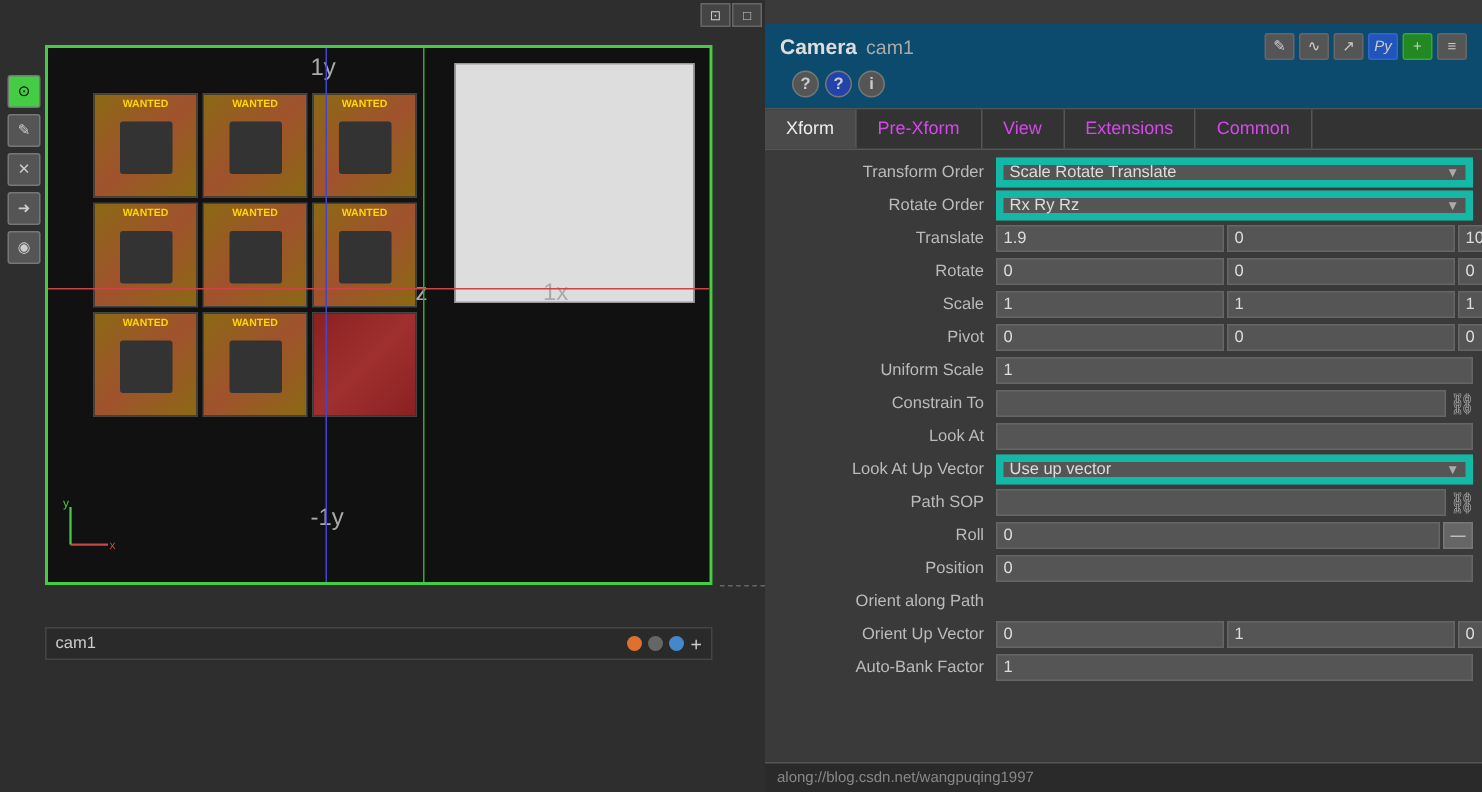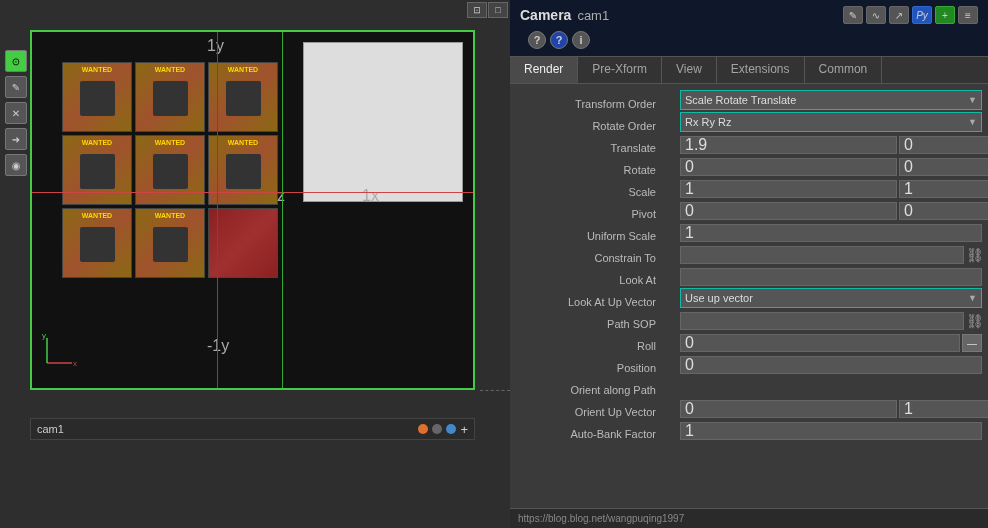--- a/index.html
+++ b/index.html
@@ -154,23 +154,24 @@
       width: 478px;
       height: 528px;
       background: #3a3a3a;
       display: flex;
       flex-direction: column;
       flex-shrink: 0;
     }
 
     
     .panel-header {
-      background: #0f172a;
+      background: #0c4a6e;
       padding: 6px 10px 4px;
       border-bottom: 1px solid #555;
+      margin-top: 16px;
     }
 
     .panel-title-row {
       display: flex;
       align-items: center;
       gap: 6px;
       margin-bottom: 4px;
     }
 
     .panel-title {
@@ -187,44 +188,43 @@
     
     .tab-bar {
       display: flex;
       background: #333;
       border-bottom: 1px solid #555;
     }
 
     .tab {
       padding: 5px 14px;
       font-size: 12px;
-      color: #a3a3a3;
+      color: #d946ef;
       cursor: pointer;
       border-right: 1px solid #555;
     }
 
     .tab.active {
       background: #4a4a4a;
       color: #eee;
       border-bottom: 2px solid #4a4a4a;
     }
 
     
     .properties {
       flex: 1;
       overflow-y: auto;
       padding: 4px 0;
     }
 
     .prop-row {
       display: flex;
-      align-items: flex-end;
+      align-items: center;
       height: 22px;
       padding: 0 6px;
-      gap: 16px;
     }
 
     .prop-label {
       width: 148px;
       text-align: right;
       padding-right: 8px;
       color: #bbb;
       font-size: 11px;
       flex-shrink: 0;
     }
@@ -233,33 +233,33 @@
       flex: 1;
       display: flex;
       align-items: center;
       gap: 2px;
     }
 
     .prop-input {
       background: #555;
       border: 1px solid #666;
       color: #ddd;
-      font-size: 16px;
+      font-size: 11px;
       height: 18px;
       padding: 0 4px;
       flex: 1;
     }
 
     .prop-input-wide {
       flex: 3;
     }
 
     .prop-dropdown {
       background: #555;
-      border: 1px solid #14b8a6;
+      border: 5px solid #14b8a6;
       color: #ddd;
       font-size: 11px;
       height: 20px;
       padding: 0 4px;
       flex: 1;
       display: flex;
       align-items: center;
       justify-content: space-between;
       cursor: pointer;
     }
@@ -493,21 +493,21 @@
       </div>
     </div>
     <div class="help-row">
       <div class="help-icon">?</div>
       <div class="help-icon blue-bg">?</div>
       <div class="help-icon">i</div>
     </div>
   </div>
 
   <div class="tab-bar">
-    <div class="tab active">Render</div>
+    <div class="tab active">Xform</div>
     <div class="tab">Pre-Xform</div>
     <div class="tab">View</div>
     <div class="tab">Extensions</div>
     <div class="tab">Common</div>
   </div>
 
   <div class="properties">
 
     <div class="prop-row">
       <span class="prop-label">Transform Order</span>
@@ -636,15 +636,15 @@
     <div class="prop-row">
       <span class="prop-label">Auto-Bank Factor</span>
       <div class="prop-value-area">
         <input class="prop-input prop-input-wide" type="text" value="1" style="">
       </div>
     </div>
 
   </div>
 
   <div class="url-bar">
-    <span>https://blog.blog.net/wangpuqing1997</span>
+    <span>along://blog.csdn.net/wangpuqing1997</span>
   </div>
 </div>
 
 </body></html>

